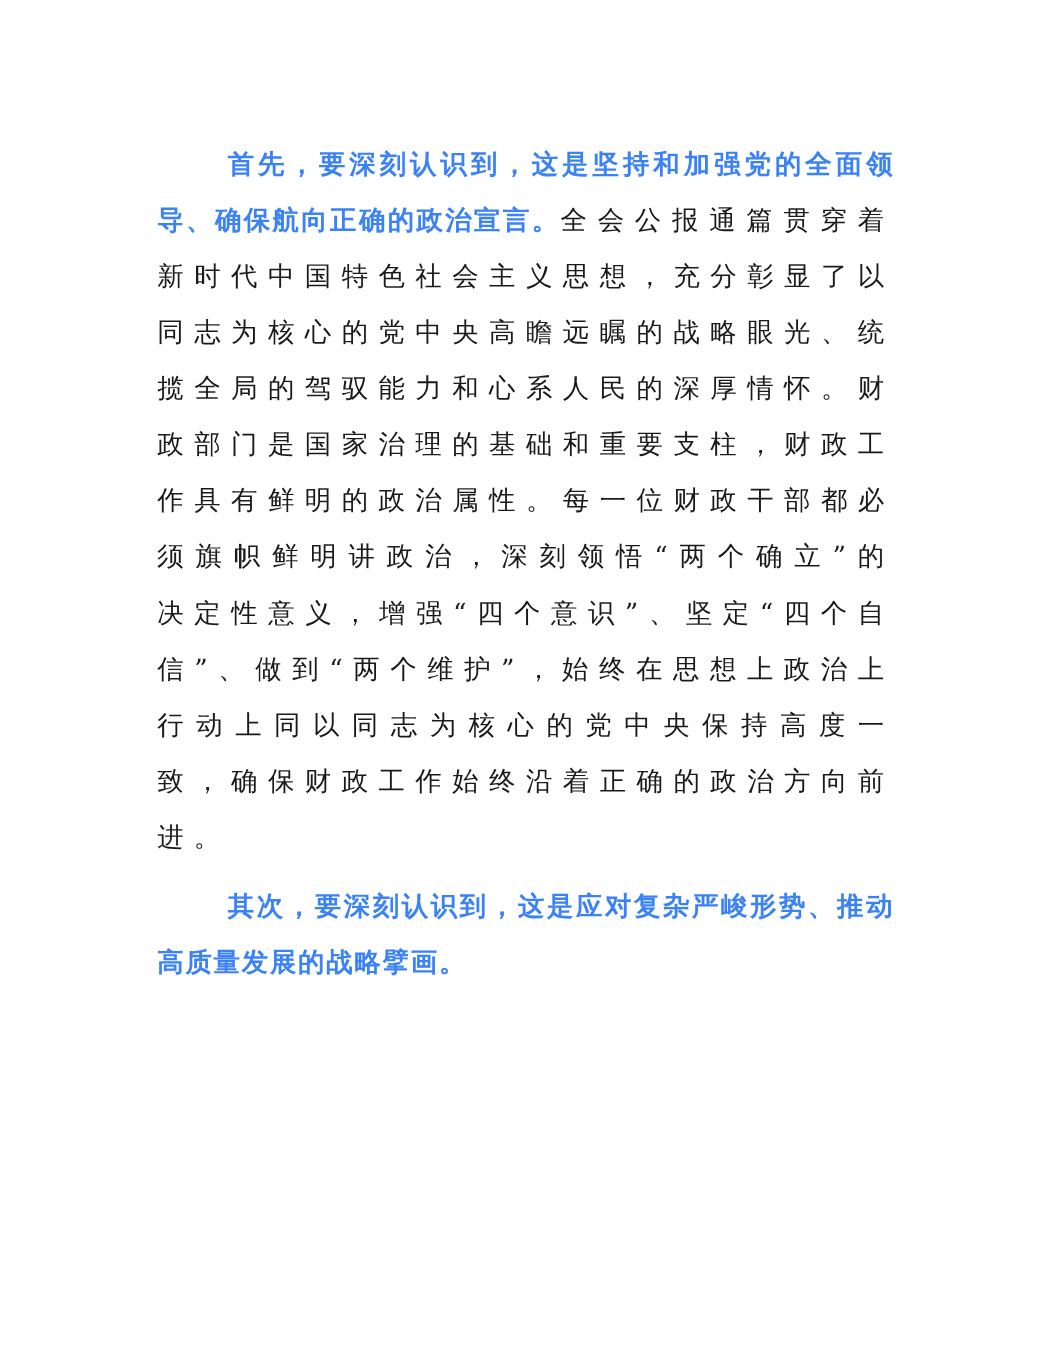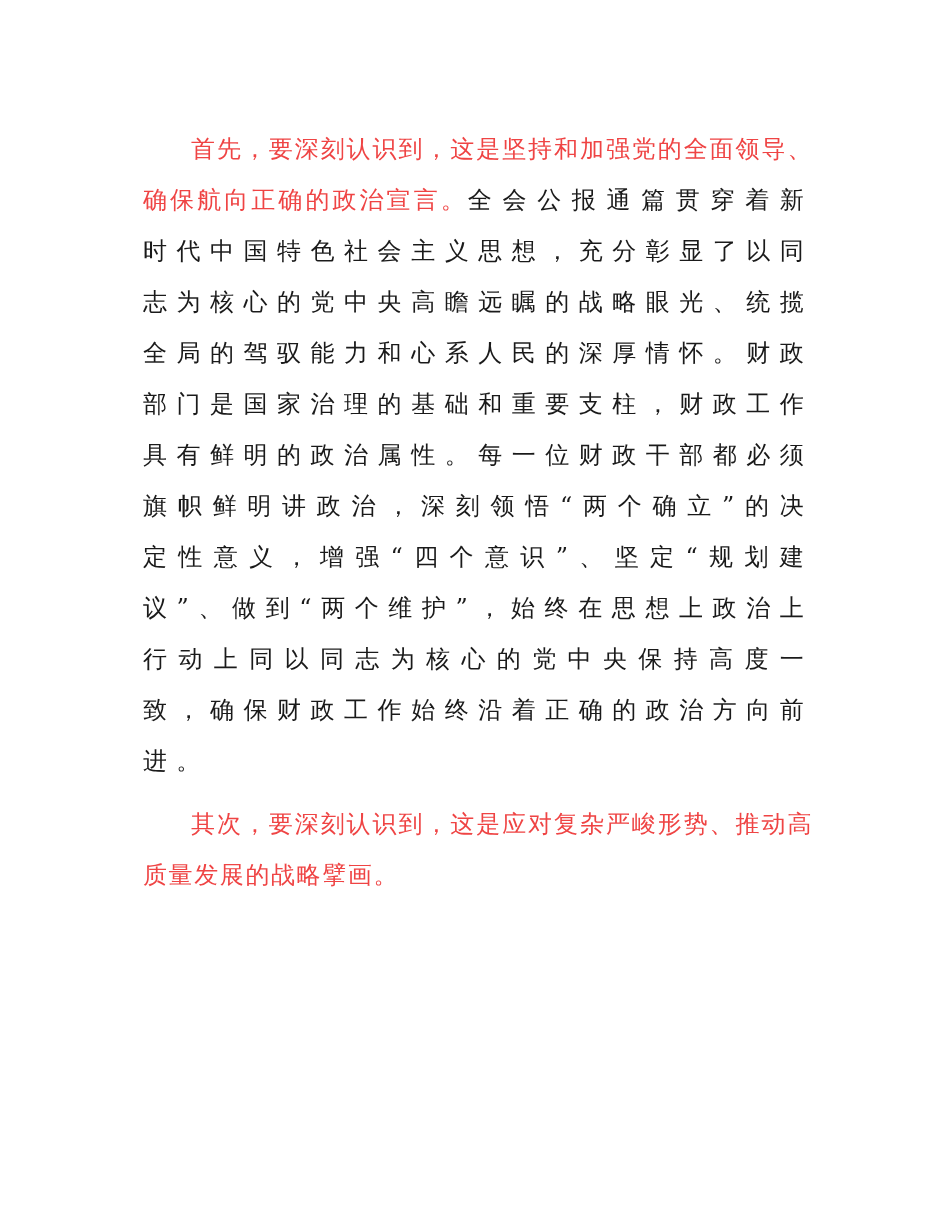--- a/index.html
+++ b/index.html
@@ -25,24 +25,25 @@
       margin: 0 0 12px 0;
       font-size: 24px;
       line-height: 51px;
       letter-spacing: 9.2px;
       text-indent: 48px;
       text-align: justify;
       word-break: break-all;
     }
     .lead {
       font-family: "DejaVu Sans", "Liberation Sans", sans-serif;
-      font-weight: normal;
+      font-weight: bold;
       letter-spacing: 1.6px;
-      color: #ef4444;
+      color: #3b82f6;
+      margin-left: 16px;
     }
   </style>
 </head>
 <body>
 
 <div class="page">
-  <p class="para"><span class="lead">首先，要深刻认识到，这是坚持和加强党的全面领导、确保航向正确的政治宣言。</span><span>全会公报通篇贯穿着新时代中国特色社会主义思想，充分彰显了以同志为核心的党中央高瞻远瞩的战略眼光、统揽全局的驾驭能力和心系人民的深厚情怀。财政部门是国家治理的基础和重要支柱，财政工作具有鲜明的政治属性。每一位财政干部都必须旗帜鲜明讲政治，深刻领悟“两个确立”的决定性意义，增强“四个意识”、坚定“规划建议”、做到“两个维护”，始终在思想上政治上行动上同以同志为核心的党中央保持高度一致，确保财政工作始终沿着正确的政治方向前进。</span></p>
+  <p class="para"><span class="lead">首先，要深刻认识到，这是坚持和加强党的全面领导、确保航向正确的政治宣言。</span><span>全会公报通篇贯穿着新时代中国特色社会主义思想，充分彰显了以同志为核心的党中央高瞻远瞩的战略眼光、统揽全局的驾驭能力和心系人民的深厚情怀。财政部门是国家治理的基础和重要支柱，财政工作具有鲜明的政治属性。每一位财政干部都必须旗帜鲜明讲政治，深刻领悟“两个确立”的决定性意义，增强“四个意识”、坚定“四个自信”、做到“两个维护”，始终在思想上政治上行动上同以同志为核心的党中央保持高度一致，确保财政工作始终沿着正确的政治方向前进。</span></p>
   <p class="para"><span class="lead">其次，要深刻认识到，这是应对复杂严峻形势、推动高质量发展的战略擘画。</span></p>
 </div>
 
 </body></html>

